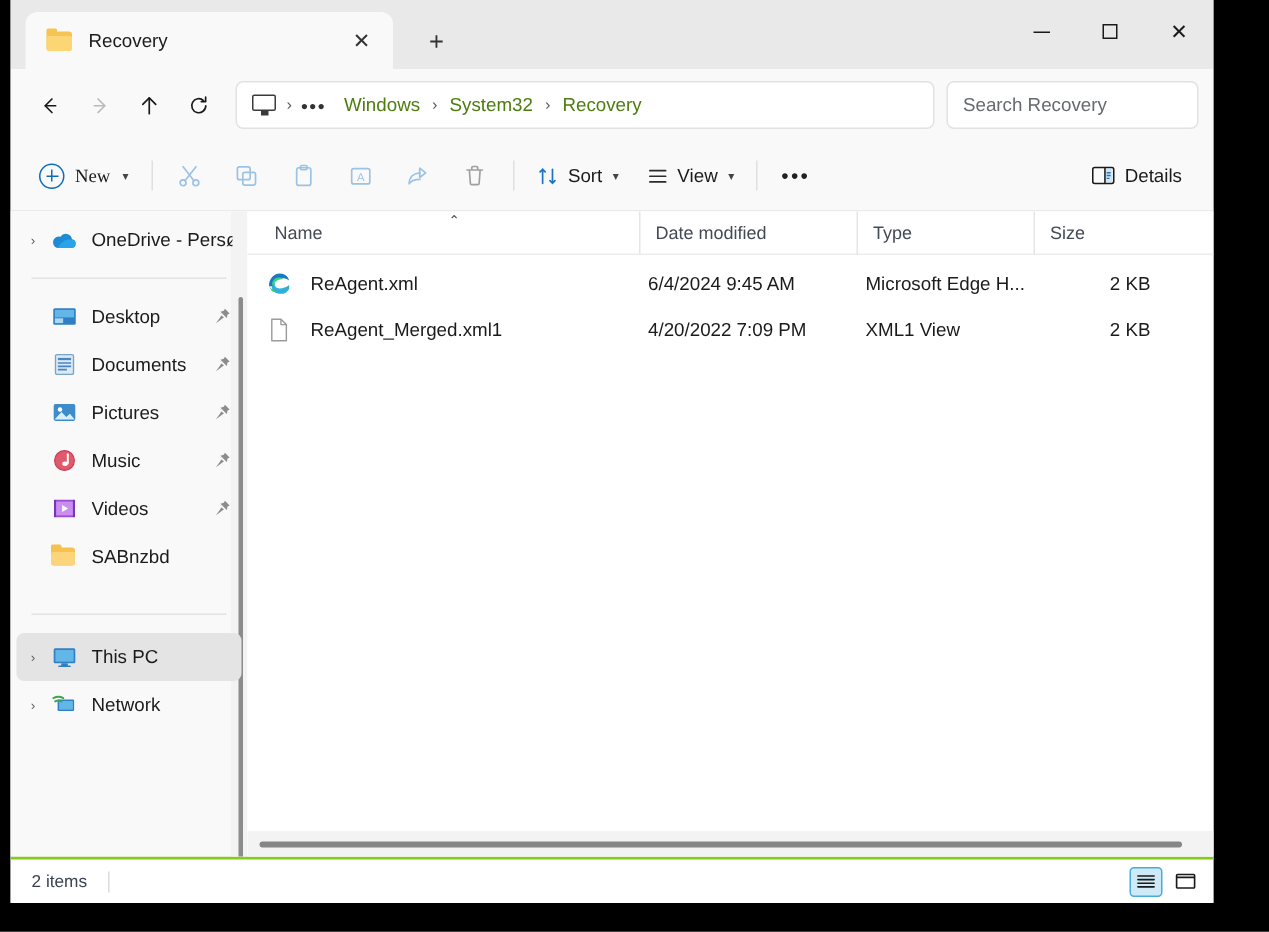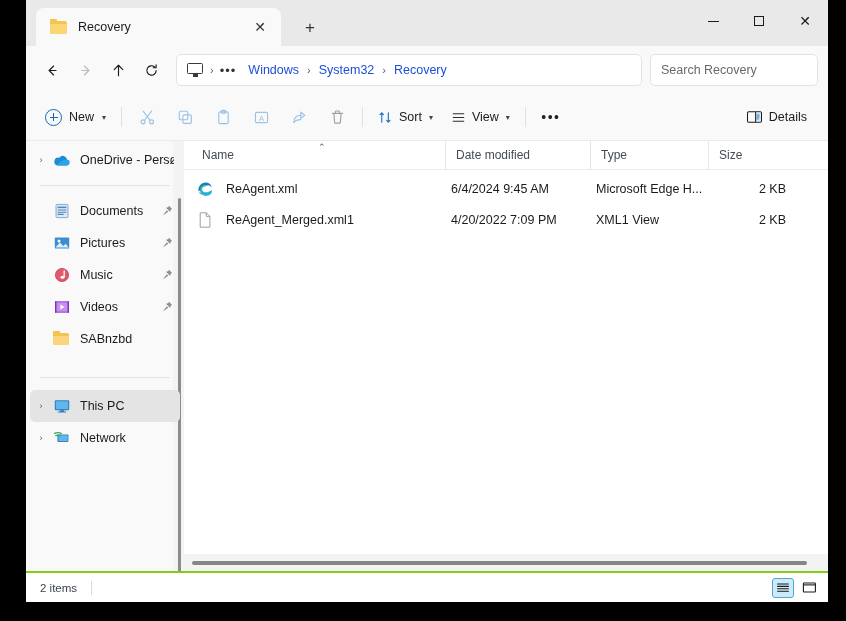--- a/index.html
+++ b/index.html
@@ -6,21 +6,21 @@
   html, body {
     width: 846px; height: 621px;
     background: #000000;
     font-family: "Liberation Sans", sans-serif;
     overflow: hidden;
   }
 
   
   #explorer-window {
     position: absolute;
-    left: 26px; top: 0px;
+    left: 7px; top: 0px;
     width: 802px; height: 602px;
     background: #ffffff;
     display: flex; flex-direction: column;
     overflow: hidden;
   }
 
   
   .tabstrip {
     height: 46px; flex: 0 0 46px;
     background: #e9e9e9;
@@ -111,21 +111,21 @@
     flex: 1 1 auto; height: 32px;
     background: #ffffff;
     border: 1px solid #e2e2e2;
     border-radius: 5px;
     margin-left: 8px; margin-right: 8px;
     display: flex; align-items: center;
     padding: 0 6px 0 8px;
     min-width: 0;
   }
   .crumb {
-    font-size: 12.5px; color: #1d4ed8;
+    font-size: 12.5px; color: #4d7c0f;
     padding: 4px 7px; border-radius: 4px;
     white-space: nowrap;
   }
   .crumb-sep {
     color: #5a5a5a; font-size: 11px;
     padding: 0 1px; user-select: none;
   }
   .crumb-pc-icon {
     width: 16px; height: 14px; position: relative; margin: 0 6px 0 2px;
   }
@@ -156,21 +156,21 @@
   
   .cmdbar {
     height: 47px; flex: 0 0 47px;
     background: #f9f9f9;
     display: flex; align-items: center;
     padding: 0 12px;
     border-bottom: 1px solid #eaeaea;
   }
   .cmd-new {
     height: 32px; display: flex; align-items: center;
-    padding: 0 9px 0 7px; border-radius: 5px; gap: 7px;
+    padding: 0 9px 0 7px; border-radius: 5px; gap: 7px; font-family: Liberation Serif, serif;
   }
   .cmd-new .plus-circ {
     width: 17px; height: 17px; border-radius: 50%;
     border: 1.3px solid #0f6cbd;
     position: relative; flex: 0 0 17px;
   }
   .cmd-new .plus-circ::before, .cmd-new .plus-circ::after {
     content: ""; position: absolute; background: #0f6cbd;
   }
   .cmd-new .plus-circ::before { left: 3.5px; top: 7.2px; width: 8.4px; height: 1.3px; }
@@ -484,20 +484,37 @@
           <svg width="20" height="18" viewBox="0 0 20 18">
               <path d="M5.2 14.4h9.3a3 3 0 0 0 .5-5.95 4.2 4.2 0 0 0-7.7-1.6A3.4 3.4 0 0 0 5.2 14.4z" fill="#1f8bd6"></path>
               <path d="M5.2 14.4h9.3a3 3 0 0 0 2.3-4.9c-2-1.1-5.2-1.2-7.6.5-1.9 1.3-3 3.1-4 4.4z" fill="#2aa3e8"></path>
             </svg>
         </span>
         <span class="ni-label">OneDrive - Persø</span>
       </div>
 
       <div class="sb-divider"></div>
 
+      <div class="nav-item">
+        <span class="ni-expander"></span>
+        <span class="ni-icon">
+          <svg width="20" height="18" viewBox="0 0 20 18">
+              <rect x="2.5" y="3.5" width="15" height="11" rx="1" fill="#2f7fc4"></rect>
+              <rect x="3.6" y="4.6" width="12.8" height="5" fill="#63b6e8"></rect>
+              <rect x="3.6" y="10.2" width="5.5" height="3.2" fill="#a8d8f5"></rect>
+            </svg>
+        </span>
+        <span class="ni-label">Desktop</span>
+        <span class="ni-pin">
+          <svg width="11" height="12" viewBox="0 0 12 13">
+              <path d="M7.6.9 11 4.3 9.5 5.1 8.9 7.6 4.3 3 6.8 2.4z" fill="#8d8d8d"></path>
+              <path d="M5.2 5.6 1 11.4l5.8-4.2z" fill="#8d8d8d"></path>
+            </svg>
+        </span>
+      </div>
 
 
       <div class="nav-item">
         <span class="ni-expander"></span>
         <span class="ni-icon">
           <svg width="20" height="18" viewBox="0 0 20 18">
               <rect x="4" y="2.4" width="12" height="13.2" rx="1" fill="#dce9f5" stroke="#7ba3c9" stroke-width="0.9"></rect>
               <rect x="5.6" y="4.6" width="8.8" height="1.5" fill="#4a86c0"></rect>
               <path d="M5.6 8h8.8M5.6 10.2h8.8M5.6 12.4h6" stroke="#4a86c0" stroke-width="1.1"></path>
             </svg>

